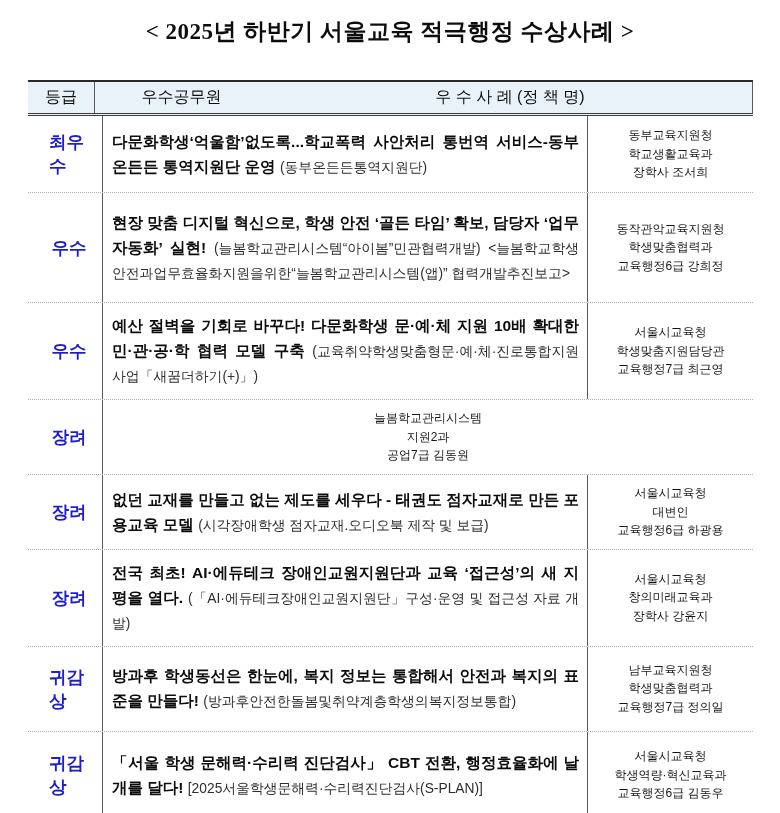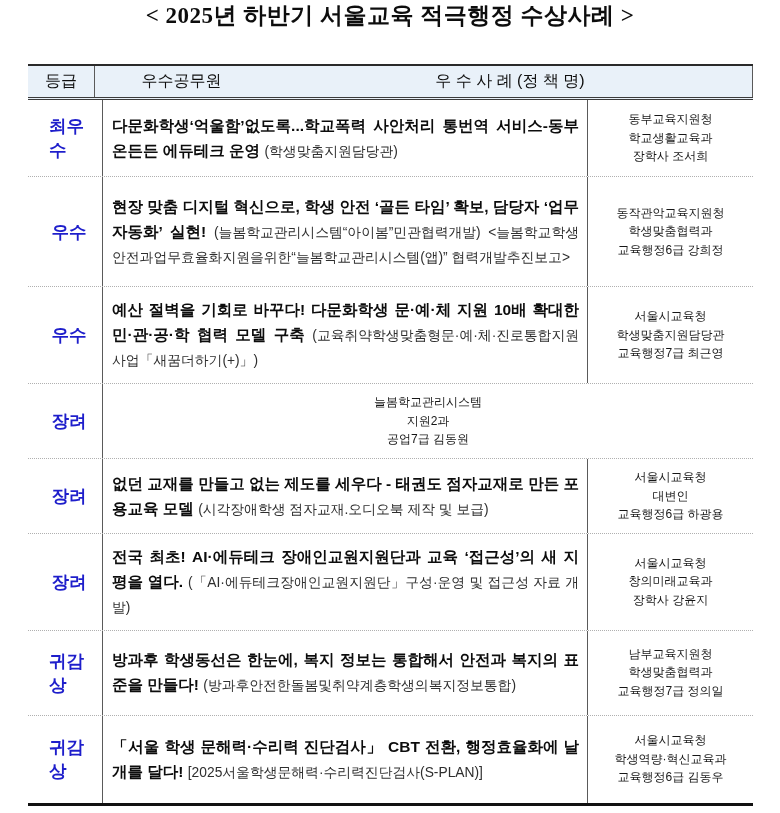--- a/index.html
+++ b/index.html
@@ -6,21 +6,21 @@
   html, body {
     width: 780px; height: 813px;
     background: #ffffff;
     font-family: "Liberation Sans", "DejaVu Sans", sans-serif;
     color: #111;
     overflow: hidden;
   }
   .page { position: relative; width: 780px; height: 813px; }
 
   .doc-title {
-    margin-top: 0;
+    margin-top: 16px;
     text-align: center;
     font-family: "Liberation Serif", "DejaVu Serif", serif;
     font-weight: bold;
     font-size: 23px;
     letter-spacing: 0.5px;
     color: #0d0d0d;
   }
 
   .award-table {
     position: absolute;
@@ -102,21 +102,21 @@
 
     <div class="t-row header-row">
       <div class="cell c-grade v-line">등급</div>
       <div class="cell c-off">우수공무원</div>
       <div class="cell c-case v-line">우 수 사 례 (정 책 명)</div>
     </div>
 
     <div class="t-row body-row r1">
       <div class="cell c-grade v-line grade-cell">최우수</div>
       <div class="cell c-case v-line case-cell">
-        <div class="case-text"><span class="case-main">다문화학생‘억울함’없도록...학교폭력 사안처리 통번역 서비스-동부 온든든 에듀테크 운영</span> <span class="case-note">(학생맞춤지원담당관)</span></div>
+        <div class="case-text"><span class="case-main">다문화학생‘억울함’없도록...학교폭력 사안처리 통번역 서비스-동부 온든든 통역지원단 운영</span> <span class="case-note">(동부온든든통역지원단)</span></div>
       </div>
       <div class="cell c-off off-cell">동부교육지원청
 학교생활교육과
 장학사 조서희</div>
     </div>
 
     <div class="t-row body-row r2">
       <div class="cell c-grade v-line grade-cell">우수</div>
       <div class="cell c-case v-line case-cell">
         <div class="case-text"><span class="case-main">현장 맞춤 디지털 혁신으로, 학생 안전 ‘골든 타임’ 확보, 담당자 ‘업무 자동화’ 실현!</span> <span class="case-note">(늘봄학교관리시스템“아이봄”민관협력개발) &lt;늘봄학교학생안전과업무효율화지원을위한“늘봄학교관리시스템(앱)” 협력개발추진보고&gt;</span></div>

